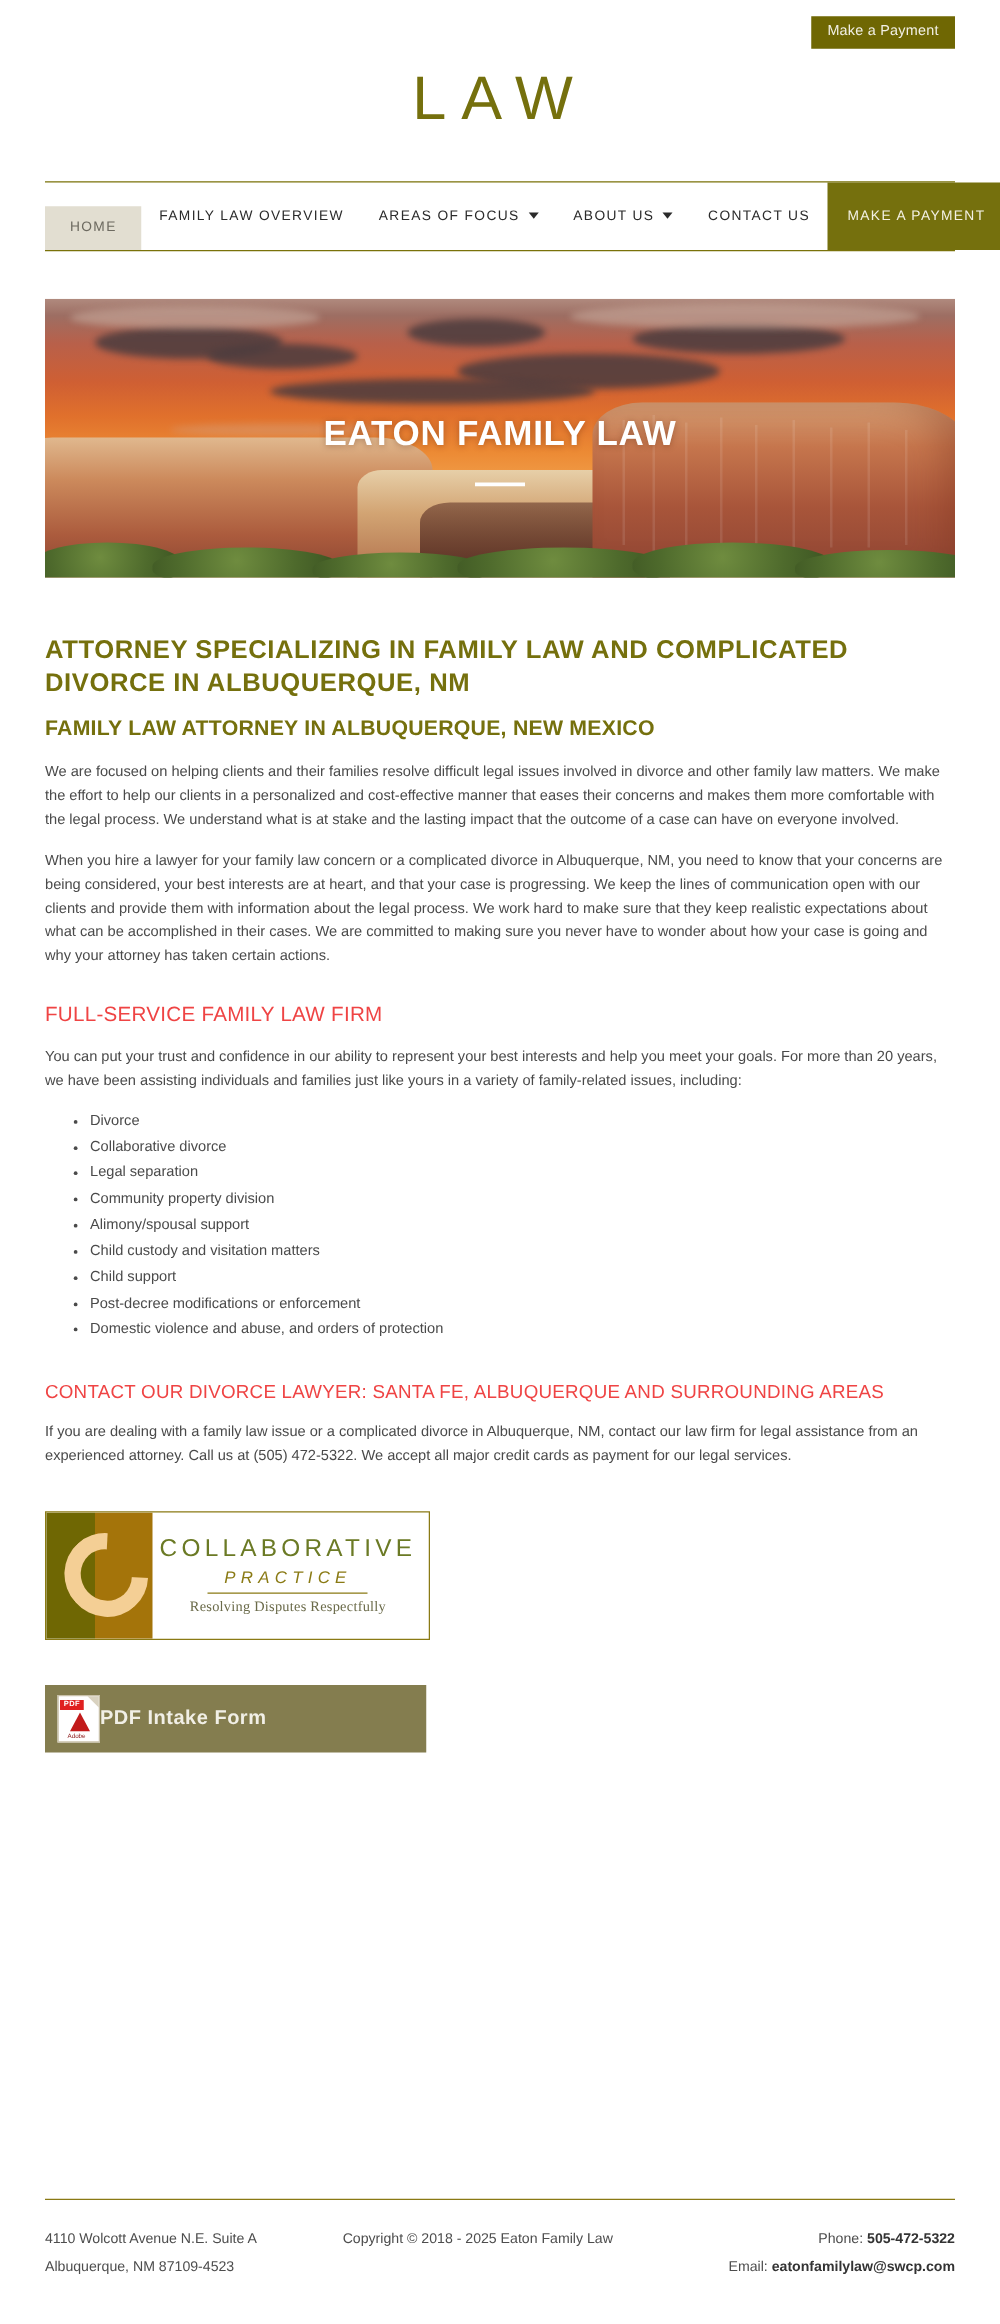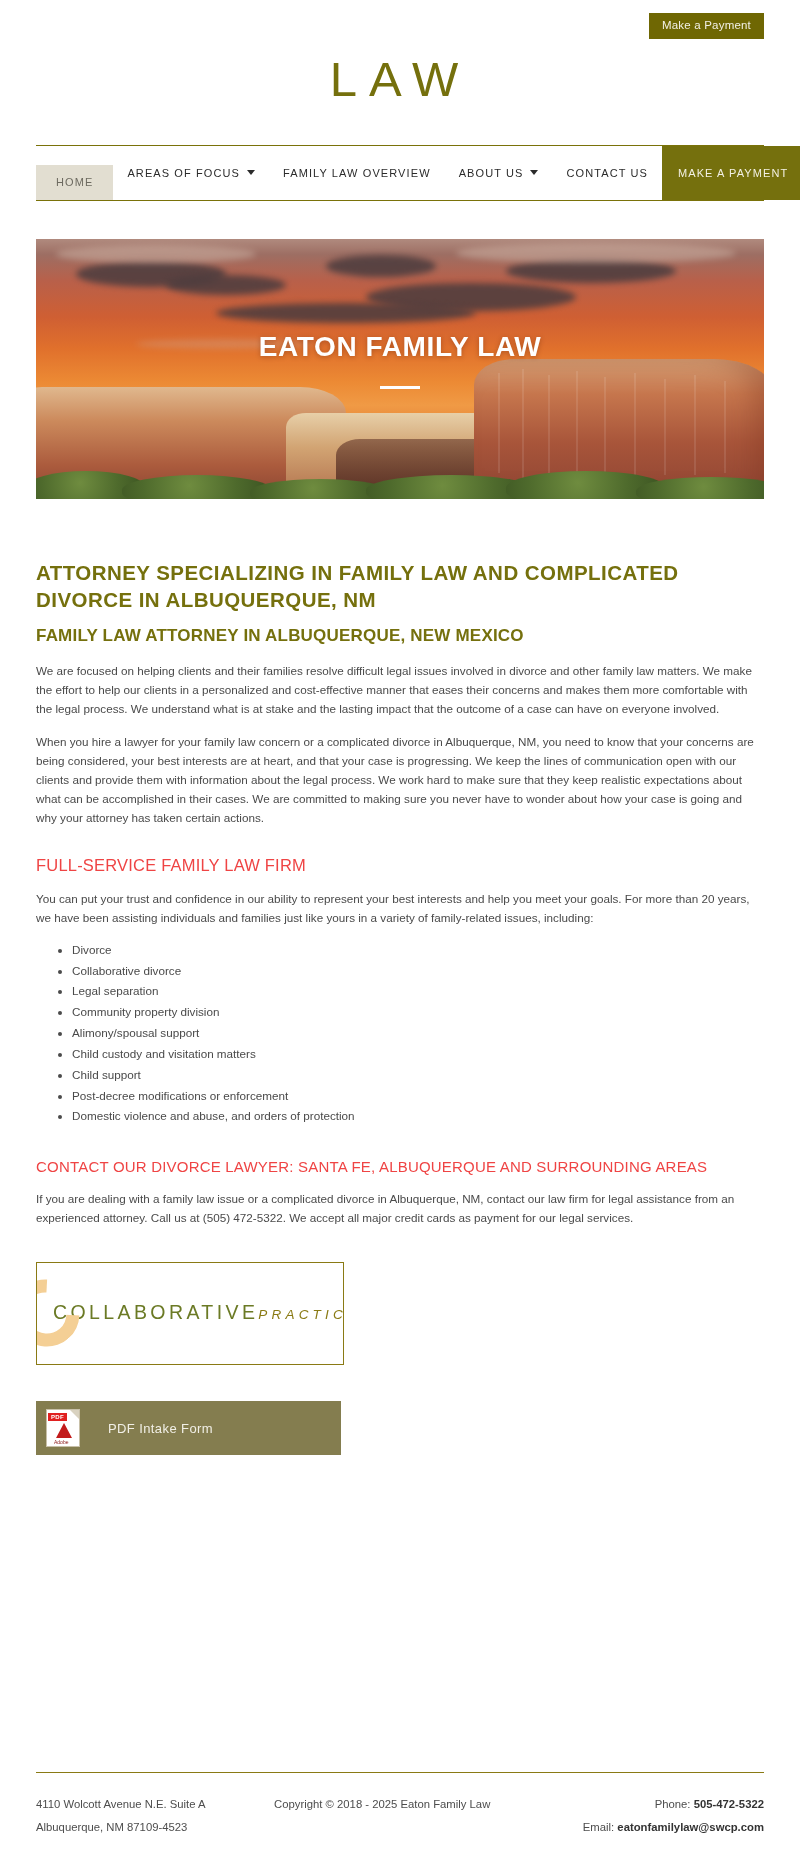--- a/index.html
+++ b/index.html
@@ -103,22 +103,22 @@
     font-size: 11px;
     letter-spacing: 1.1px;
     white-space: nowrap;
     cursor: pointer;
     text-decoration: none;
   }
 
   
   .hero {
     width: 728px;
-    height: 260px;
-    margin: 38px auto 16px auto;
+    height: 223px;
+    margin: 38px auto 0 auto;
     position: relative;
     overflow: hidden;
   }
   .hero-sky {
     position: absolute; inset: 0;
     background:
       linear-gradient(180deg,
         #b08a7e 0%,
         #9d6e63 6%,
         #b8604a 16%,
@@ -275,24 +275,24 @@
     left: -24px; top: 16px;
     width: 66px; height: 68px;
     border: 13px solid #f4cf95;
     border-radius: 50%;
     border-right-color: transparent;
     transform: rotate(-42deg);
   }
   .cp-text {
     flex: 1;
     display: flex;
-    flex-direction: row;
+    flex-direction: column;
     justify-content: center;
     align-items: center;
-    padding: 4px 10px 6px 16px;
+    padding: 4px 10px 6px 6px;
   }
   .cp-l1 {
     color: #6b7a25;
     font-size: 19.5px;
     letter-spacing: 3.4px;
     font-weight: 300;
     font-family: "Liberation Sans", sans-serif;
   }
   .cp-l2 {
     color: #8a7a14;
@@ -357,33 +357,32 @@
     border-right: 8px solid transparent;
     border-bottom: 15px solid #c21b1b;
   }
   .pdf-icon .adobe-lbl {
     position: absolute; left: 7px; bottom: 1px;
     font-size: 5px; color: #8a1616;
     font-family: "Liberation Sans", sans-serif;
   }
   .pdf-label {
     color: #f1efe6;
-    font-size: 13px;
-    font-weight: 400;
+    font-size: 16px;
+    font-weight: 700;
     letter-spacing: .4px;
-    margin-left: 28px;
     font-family: "Liberation Sans", sans-serif;
   }
 
   
   .footer {
     position: absolute;
     left: 0; right: 0;
     bottom: 0;
-    height: 87px;
+    height: 100px;
   }
   .footer-rule {
     width: 728px;
     margin: 0 auto;
     border-top: 1px solid #8a7a14;
   }
   .footer-grid {
     width: 728px;
     margin: 0 auto;
     padding-top: 20px;
@@ -406,25 +405,25 @@
 <div class="logo-wrap">
   <div class="logo-line">LAW</div>
 </div>
 
 <nav class="nav-outer">
   <div class="nav-inner">
     <a class="nav-item home">
       <span>HOME</span>
     </a>
     <a class="nav-item">
+      <span>FAMILY LAW OVERVIEW</span>
+    </a>
+    <a class="nav-item">
       <span>AREAS OF FOCUS</span>
       <i class="caret"></i>
-    </a>
-    <a class="nav-item">
-      <span>FAMILY LAW OVERVIEW</span>
     </a>
     <a class="nav-item">
       <span>ABOUT US</span>
       <i class="caret"></i>
     </a>
     <a class="nav-item">
       <span>CONTACT US</span>
     </a>
     <a class="nav-pay">MAKE A PAYMENT</a>
   </div>

